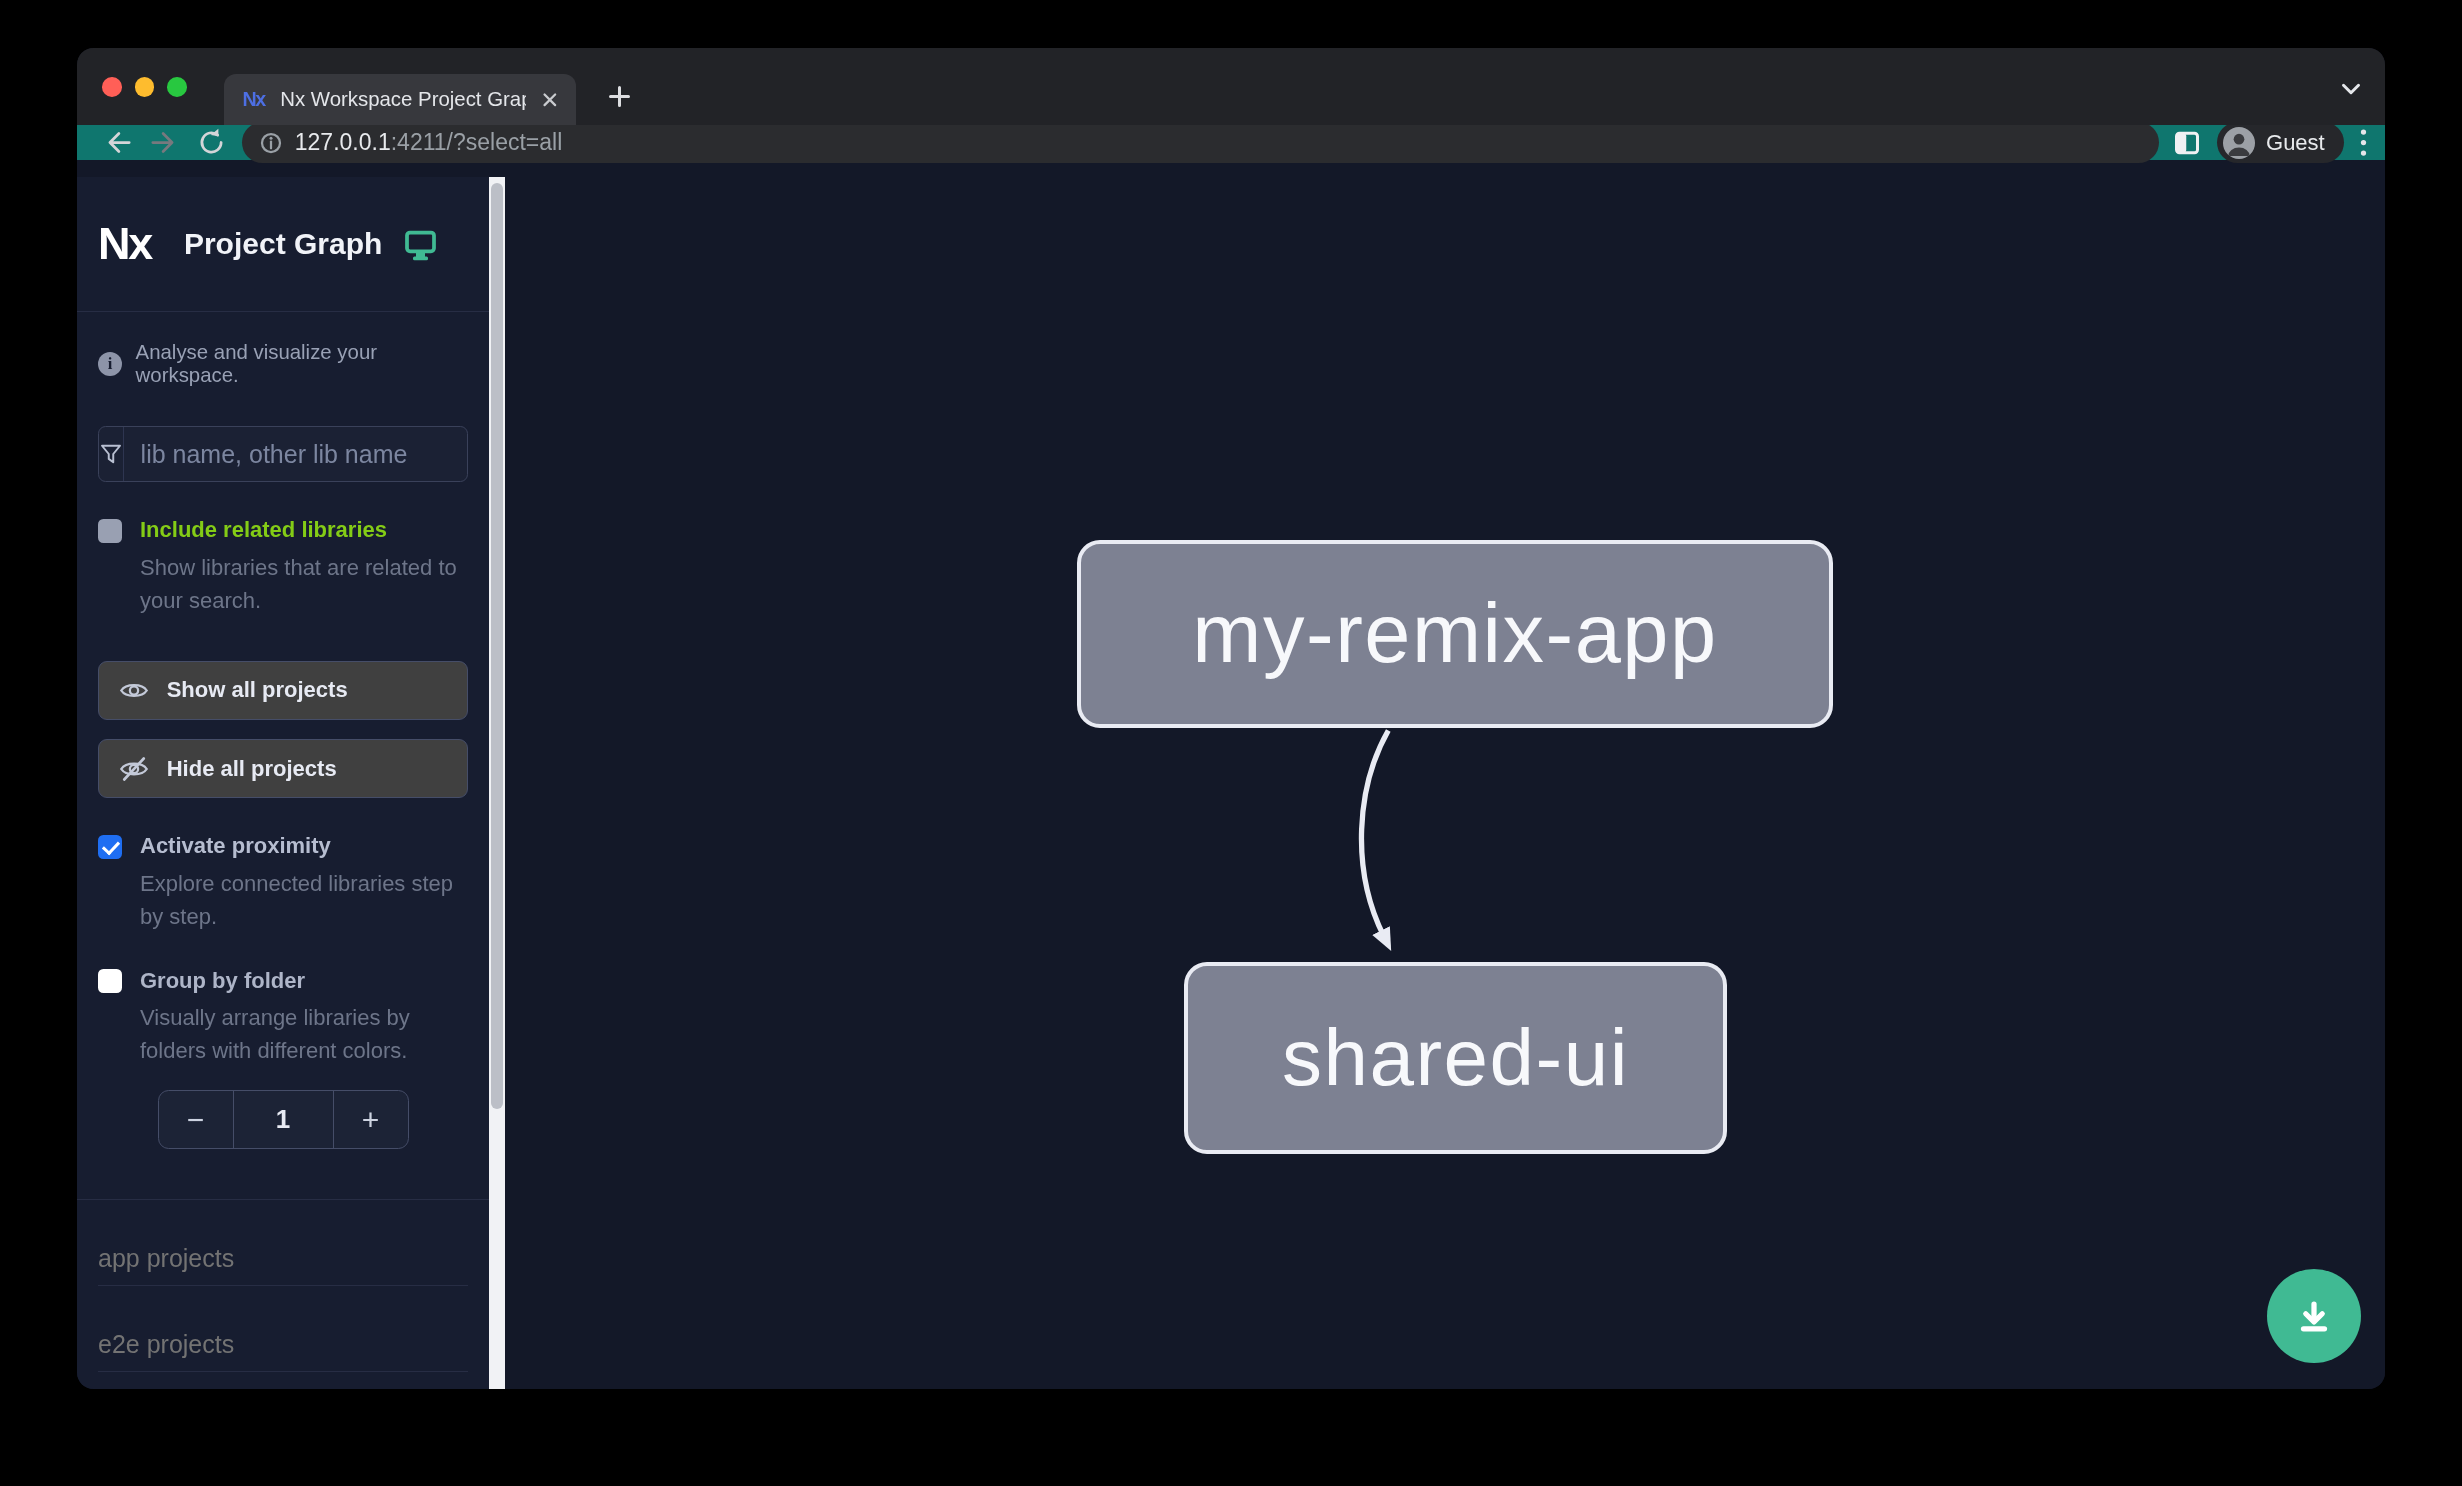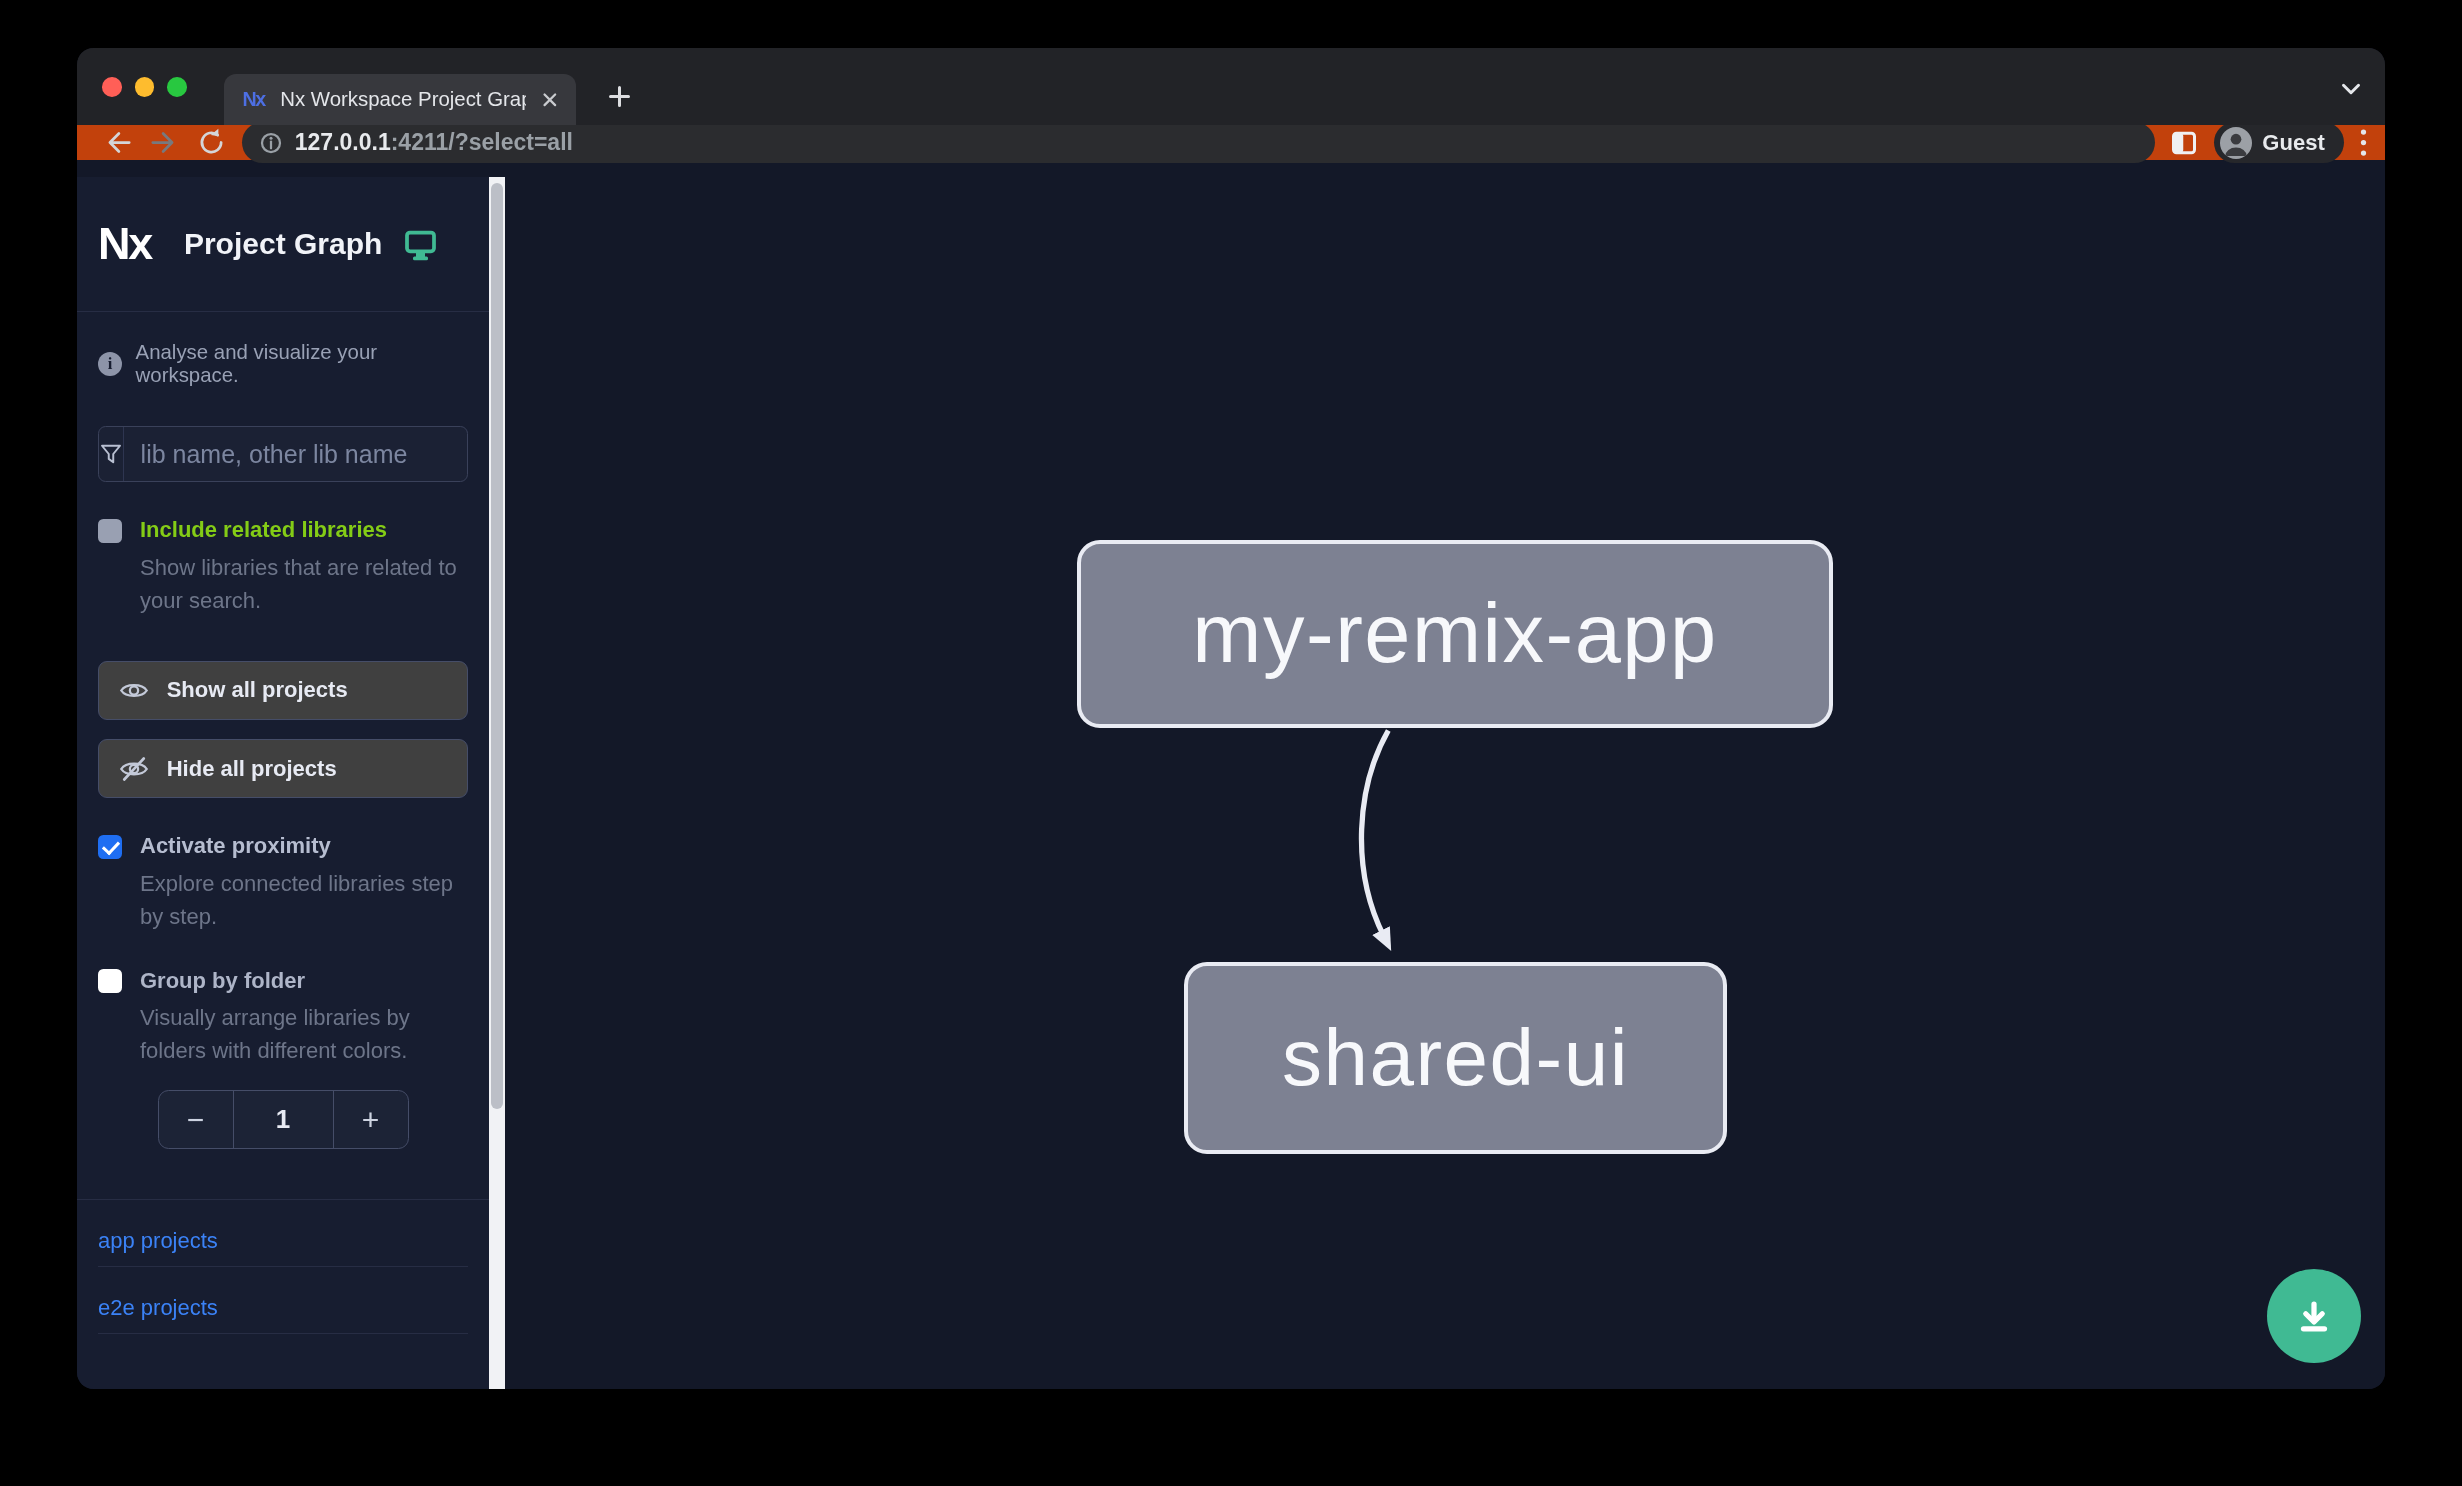--- a/index.html
+++ b/index.html
@@ -17,21 +17,21 @@
          background:#37383d; border-radius:12px 12px 0 0; display:flex;
          align-items:center; padding:0 16.6px; gap:13.6px; }
   .favicon { width:26px; height:26px; display:flex; align-items:center; justify-content:center;
              font-weight:800; font-size:19.7px; color:#4d6fe3; letter-spacing:-1.5px; }
   .tab-title { flex:1; color:#e4e6ea; font-size:20.4px; white-space:nowrap; overflow:hidden; }
   .icon-btn { display:flex; align-items:center; justify-content:center; cursor:pointer; }
   .newtab { position:absolute; left:529px; top:35px; }
   .strip-chevron { position:absolute; right:21px; top:32px; }
 
   
-  .toolbar { height:35px; background:#c2410c; display:flex; align-items:center; padding:0 16.6px;font-weight:bold; }
+  .toolbar { height:35px; background:#0f766e; display:flex; align-items:center; padding:0 16.6px; }
   .nav-ic { width:47px; height:42px; }
   .urlbar { flex:1; height:41px; background:#2b2c2f; border-radius:20.4px; margin:0 13.6px 0 7.6px;
             display:flex; align-items:center; padding:0 16.6px; gap:12px; }
   .url-text { font-size:23px; white-space:nowrap; }
   .url-host { color:#e8eaed; }
   .url-rest { color:#9aa0a6; }
   .guest-pill { height:41px; background:#26272b; border-radius:20.4px; display:flex;
                 align-items:center; gap:10.6px; padding:0 19.7px 0 6px; margin:0 15px; }
   .avatar { width:32px; height:32px; border-radius:50%; background:#9ca0a6; overflow:hidden;
             display:flex; align-items:center; justify-content:center; }
@@ -91,22 +91,22 @@
   .stepper { margin:23px auto 0; width:251px; height:59px; border:1.5px solid #454d68;
              border-radius:10.6px; display:flex; align-items:stretch; overflow:hidden;
              background:#1c2336; }
   .step-btn { width:74px; display:flex; align-items:center; justify-content:center;
               color:#cdd3e1; font-size:30px; cursor:pointer; }
   .step-val { flex:1; display:flex; align-items:center; justify-content:center;
               border-left:1.5px solid #454d68; border-right:1.5px solid #454d68;
               color:#e7eaf3; font-size:26px; font-weight:600; }
 
   .projects-wrap { margin-top:50px; border-top:1.5px solid #272d44; padding:0 21px; }
-  .proj-head { margin-top:28px; padding-bottom:12px; border-bottom:1.5px solid #272d44;
-               color:#3b82f6; font-size:22px; }
+  .proj-head { margin-top:44px; padding-bottom:12px; border-bottom:1.5px solid #272d44;
+               color:#737373; font-size:25px; }
 
   
   .gnode { position:absolute; background:#7d8192; border:4.5px solid #e9ebf3;
            border-radius:23px; display:flex; align-items:center; justify-content:center;
            color:#f7f8fb; white-space:nowrap; cursor:pointer; letter-spacing:1.5px; }
   .gnode-1 { left:572px; top:363px; width:756px; height:188px; font-size:83px; }
   .gnode-2 { left:679px; top:785px; width:543px; height:192px; font-size:80px; }
   .edges { position:absolute; inset:0; width:100%; height:100%; }
 
   .fab { position:absolute; left:1762px; top:1092px; width:94px; height:94px;

